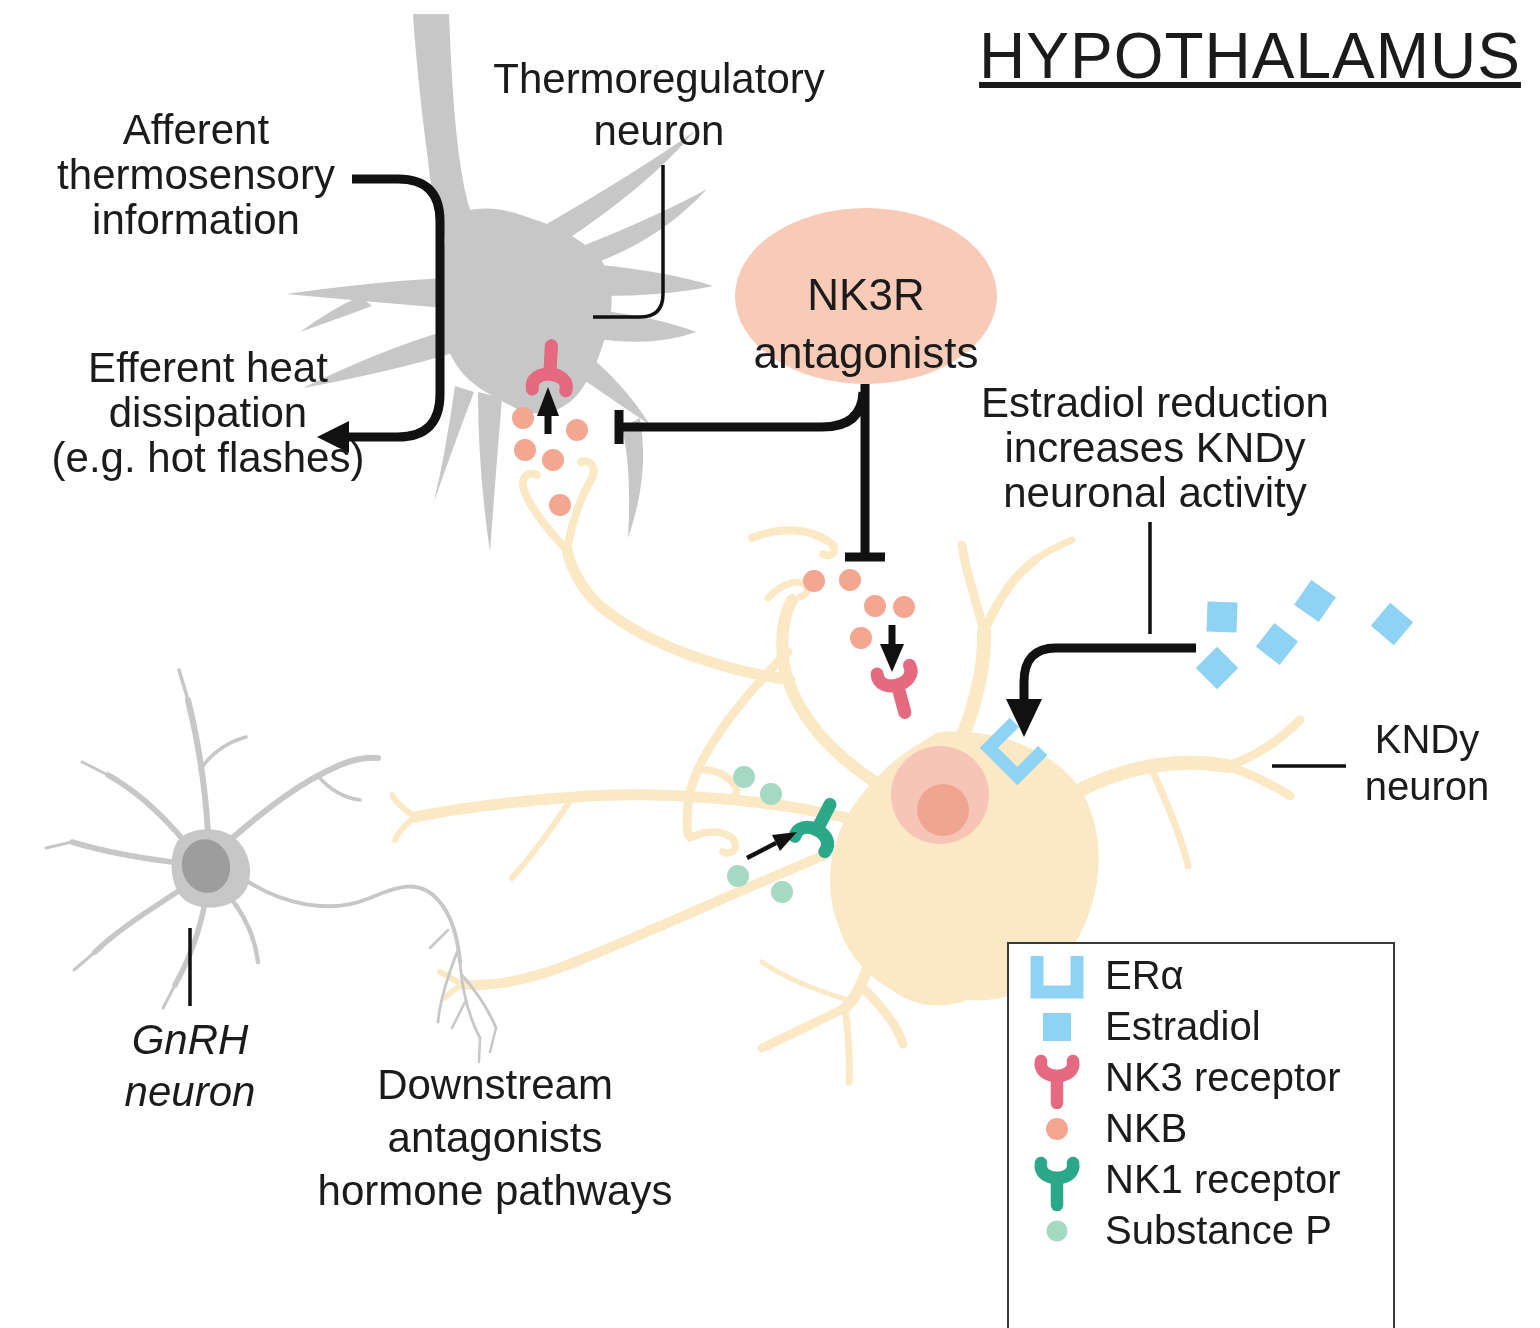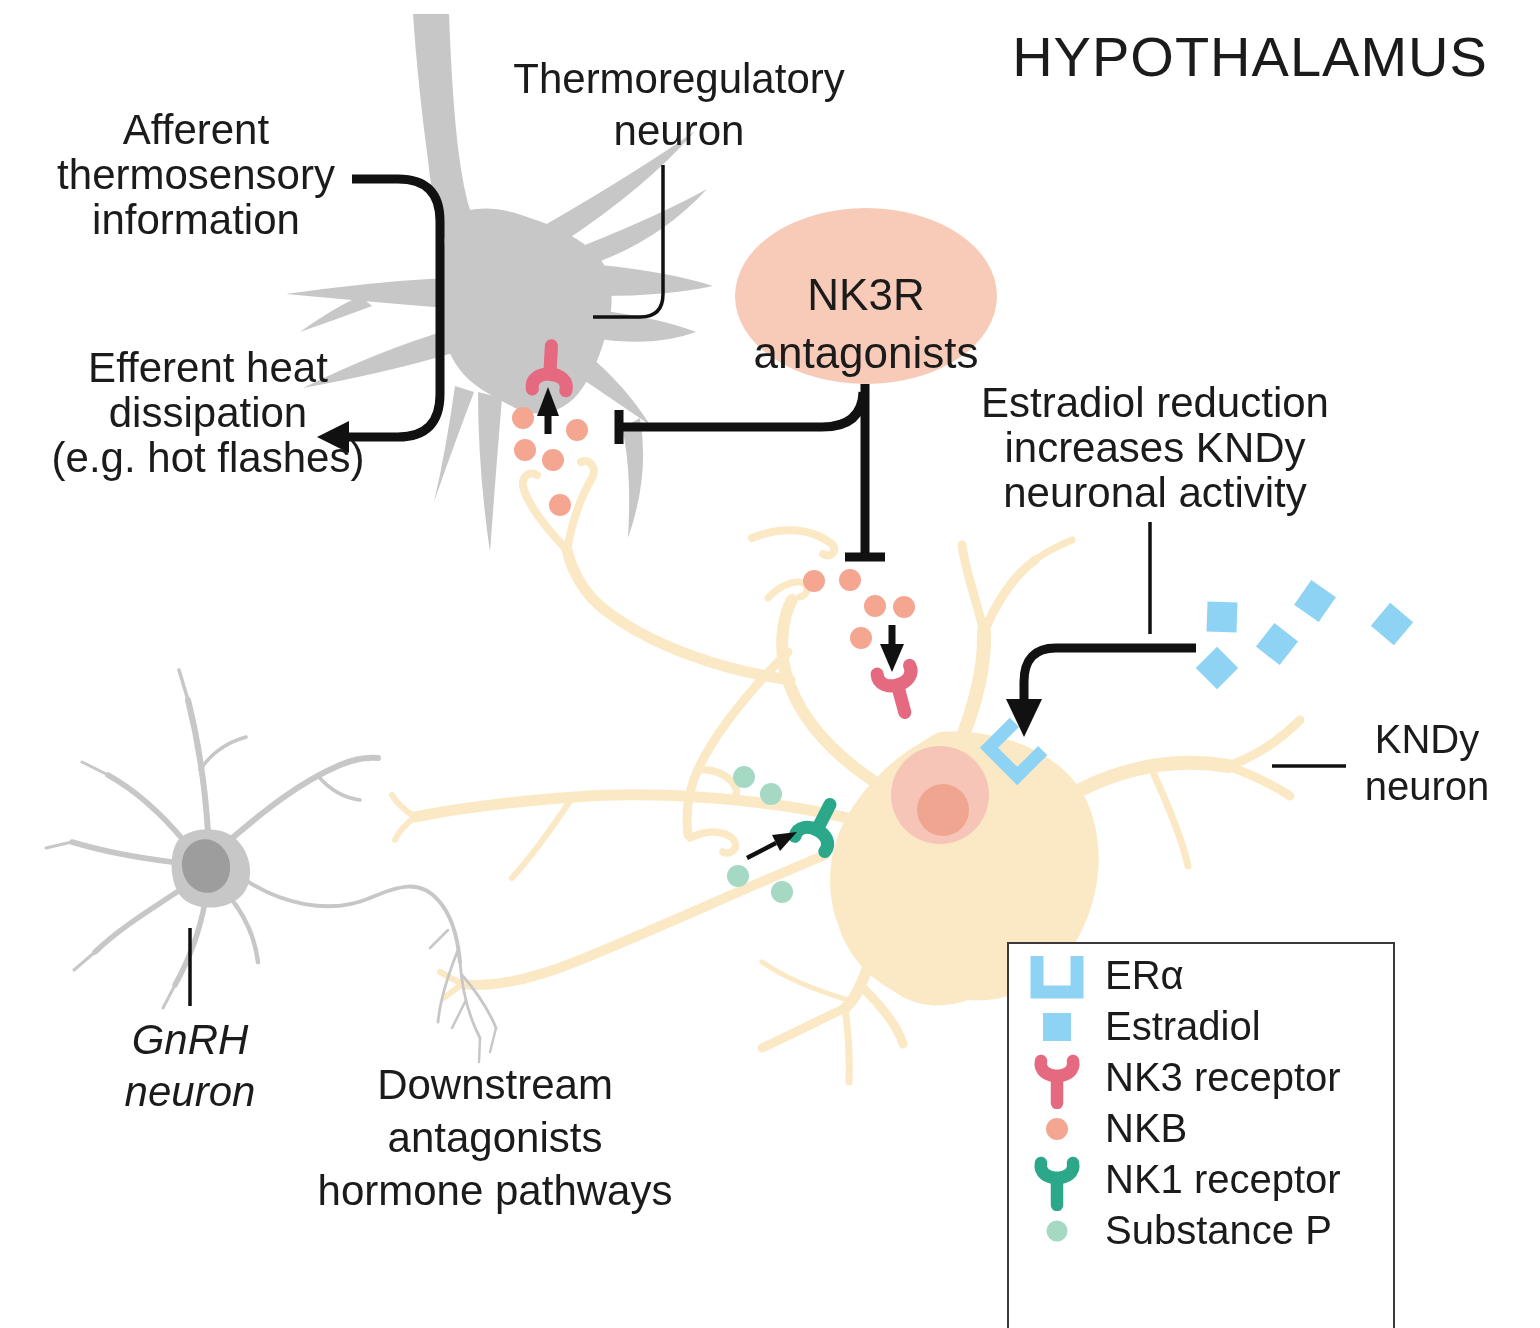--- a/index.html
+++ b/index.html
@@ -2,22 +2,22 @@
 <html><head>
 <meta charset="utf-8">
 <style>
   html,body{margin:0;padding:0;background:#fff;}
   .stage{position:relative;width:1540px;height:1328px;background:#fff;overflow:hidden;
          font-family:"Liberation Sans",sans-serif;}
   .art{position:absolute;left:0;top:0;z-index:1;}
   .lbl{position:absolute;transform:translateX(-50%);text-align:center;
        font-size:42px;line-height:45px;color:#1b1b1b;white-space:nowrap;z-index:3;}
   .lbl div{pointer-events:none;}
-  .title{font-size:56px;font-weight:500;letter-spacing:1px;}
-  .thermo{line-height:52px;margin-left:20px;}
+  .title{font-size:64px;font-weight:500;letter-spacing:1px;text-decoration:underline;}
+  .thermo{line-height:52px;}
   .nk3r{font-size:44px;line-height:58px;margin-top:28px;}
   .kndy{font-size:40px;line-height:47px;}
   .gnrh{line-height:52px;font-style:italic;}
   .downstream{line-height:53px;}
   .legend{position:absolute;left:1007px;top:942px;width:388px;height:400px;
           background:#fff;border:2px solid #3a3a3a;box-sizing:border-box;
           z-index:2;display:flex;flex-direction:column;padding-top:6px;}
   .legend-row{height:51px;display:flex;align-items:center;}
   .legend-icon{width:96px;display:flex;align-items:center;justify-content:center;flex:0 0 96px;}
   .legend-label{font-size:40px;color:#1b1b1b;white-space:nowrap;}

